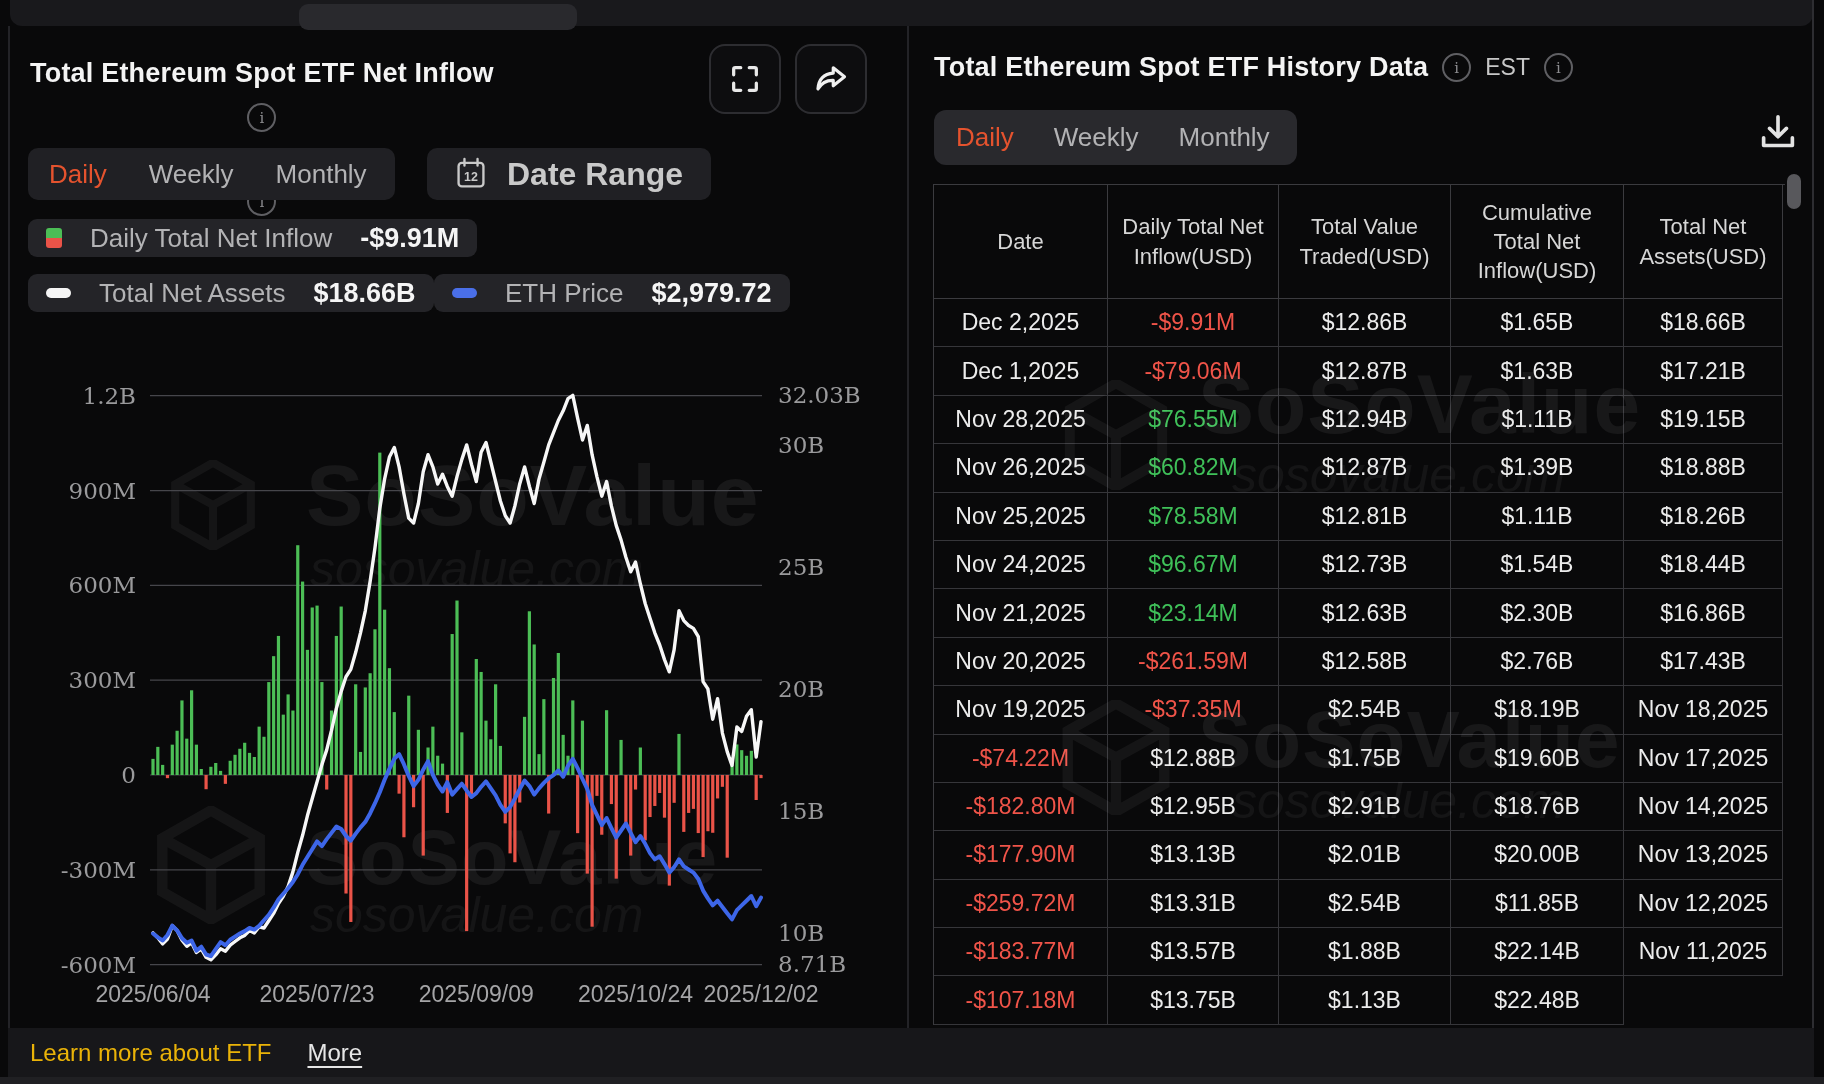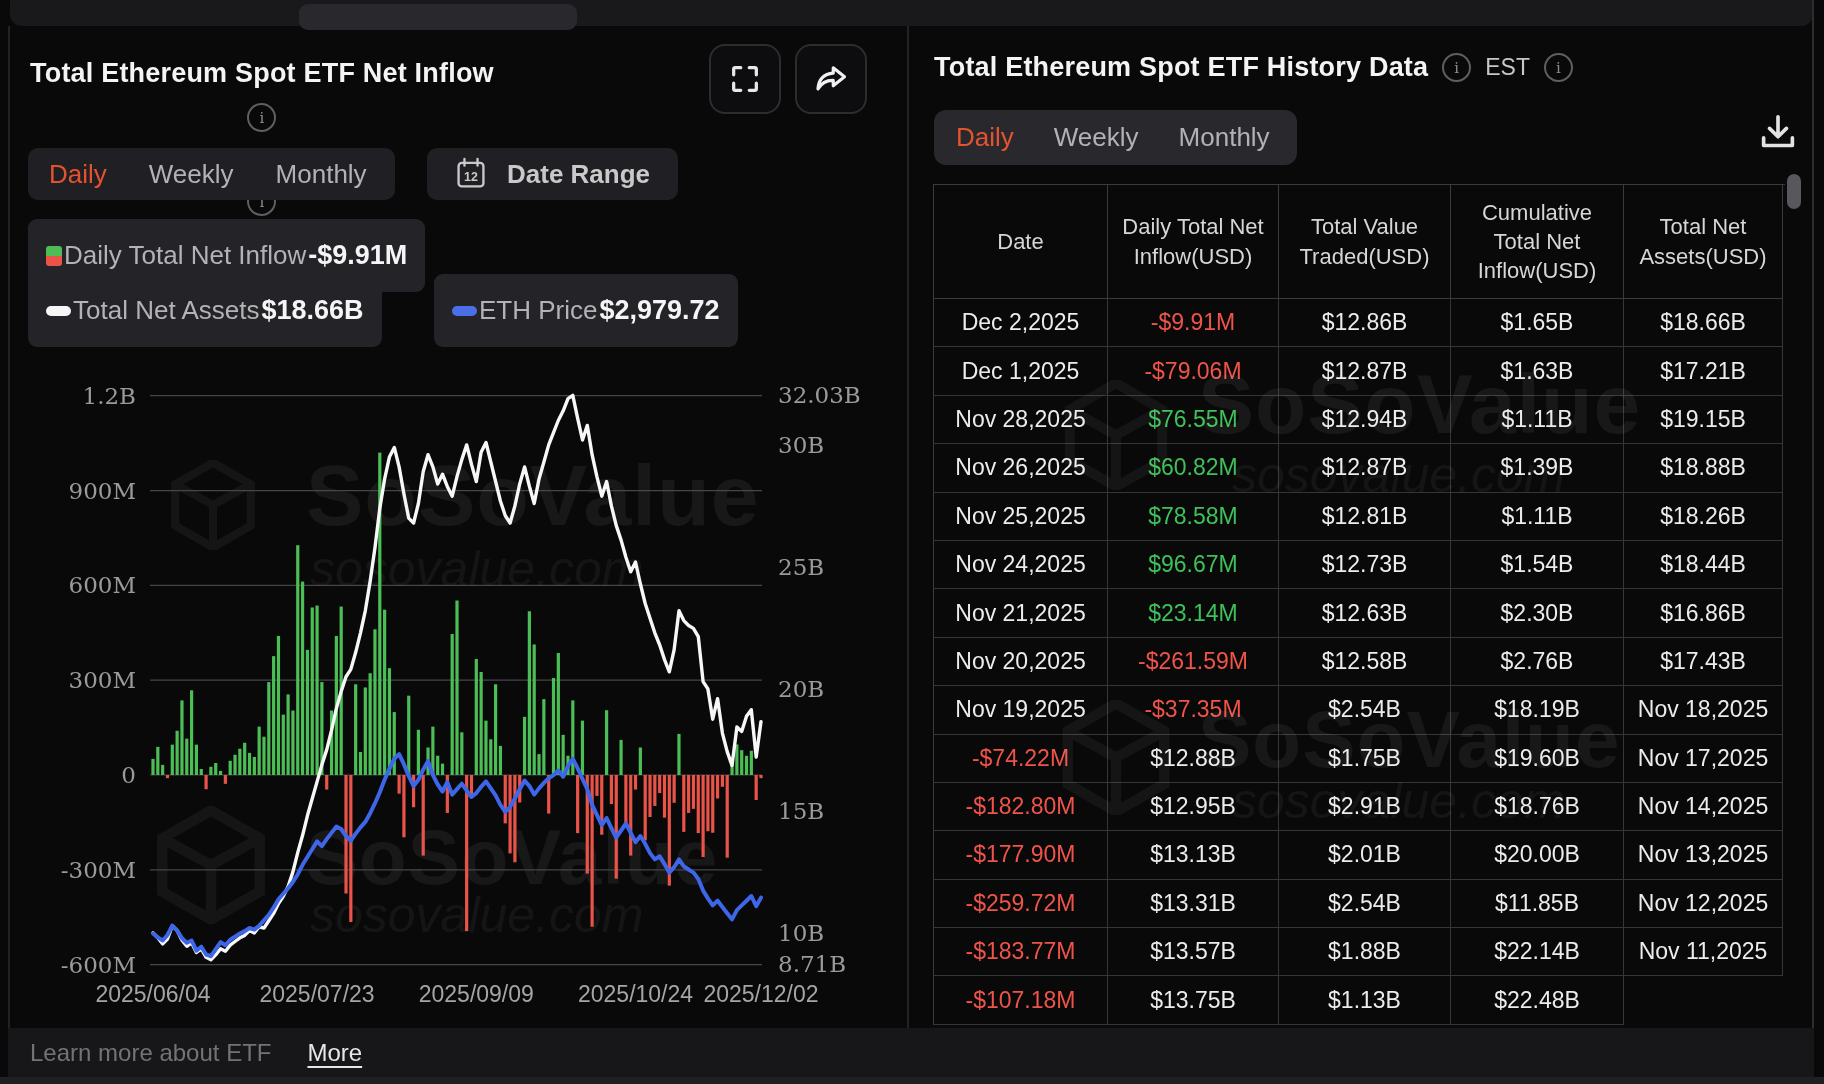--- a/index.html
+++ b/index.html
@@ -28,24 +28,24 @@
   
   .sq-btn{width:68px;height:66px;border:2px solid #2d2d31;border-radius:16px;background:#0d0d0f;
           display:flex;align-items:center;justify-content:center;}
 
   
   .tab-group{background:#202024;border-radius:10px;display:flex;align-items:center;}
   .tab{font-size:26px;color:#b2b2b4;white-space:nowrap;cursor:pointer;}
   .tab.active{color:#e5532e;}
   .daterange-btn{background:#202024;border-radius:10px;display:flex;align-items:center;gap:20px;
                  padding:0 28px;height:52px;}
-  .daterange-label{font-size:26px;font-weight:600;color:#c9c9c9;}
-
-  
-  .chip{background:#242428;border-radius:9px;display:flex;align-items:center;height:49px;padding:12px 18px;gap:2px;}
+  .daterange-label{font-size:32px;font-weight:600;color:#c9c9c9;}
+
+  
+  .chip{background:#242428;border-radius:9px;display:flex;align-items:center;height:38px;padding:0 18px;gap:28px;}
   .chip-label{font-size:26px;color:#b3b3b5;white-space:nowrap;}
   .chip-value{font-size:27px;font-weight:bold;color:#f5f5f5;white-space:nowrap;}
   .swatch-split{width:16px;height:20px;border-radius:3px;overflow:hidden;display:flex;flex-direction:column;flex:0 0 auto;}
   .swatch-split .g{flex:1;background:#4cbe56;}
   .swatch-split .r{flex:1;background:#ea5348;}
   .swatch-dash{width:25px;height:10px;border-radius:5px;flex:0 0 auto;}
 
   
   .wm{pointer-events:none;color:rgba(255,255,255,.062);white-space:nowrap;}
   .wm-brand{font-weight:bold;letter-spacing:1px;}
@@ -61,21 +61,21 @@
   .tcell{border-right:1px solid #36363a;border-bottom:1px solid #36363a;
          display:flex;align-items:center;justify-content:center;
          font-size:23px;color:#ececec;height:48.4px;box-sizing:border-box;white-space:nowrap;}
   .tcell.neg{color:#f05449;}
   .tcell.pos{color:#3fc159;}
   .scroll-thumb{left:1787px;top:174px;width:14px;height:35px;background:#58585c;border-radius:7px;}
 
   
   .footer{left:8px;top:1028px;width:1806px;height:49px;background:#17171a;z-index:20;
           display:flex;align-items:center;padding-left:22px;box-sizing:border-box;gap:36px;}
-  .footer-text{font-size:24px;color:#737373;}
+  .footer-text{font-size:24px;color:#eab308;}
   .footer-link{font-size:24px;color:#e6e6e6;text-decoration:underline;text-underline-offset:5px;cursor:pointer;}
   .bottom-strip{left:0;top:1077px;width:1824px;height:7px;background:#202023;z-index:21;}
 
   svg text.yaxis{font-family:"DejaVu Serif",serif;font-size:23px;fill:#9a9a9c;}
   svg text.xaxis{font-family:"Liberation Sans",sans-serif;font-size:23px;fill:#a5a5a7;}
 </style>
 </head>
 <body>
 
 <div class="page">

